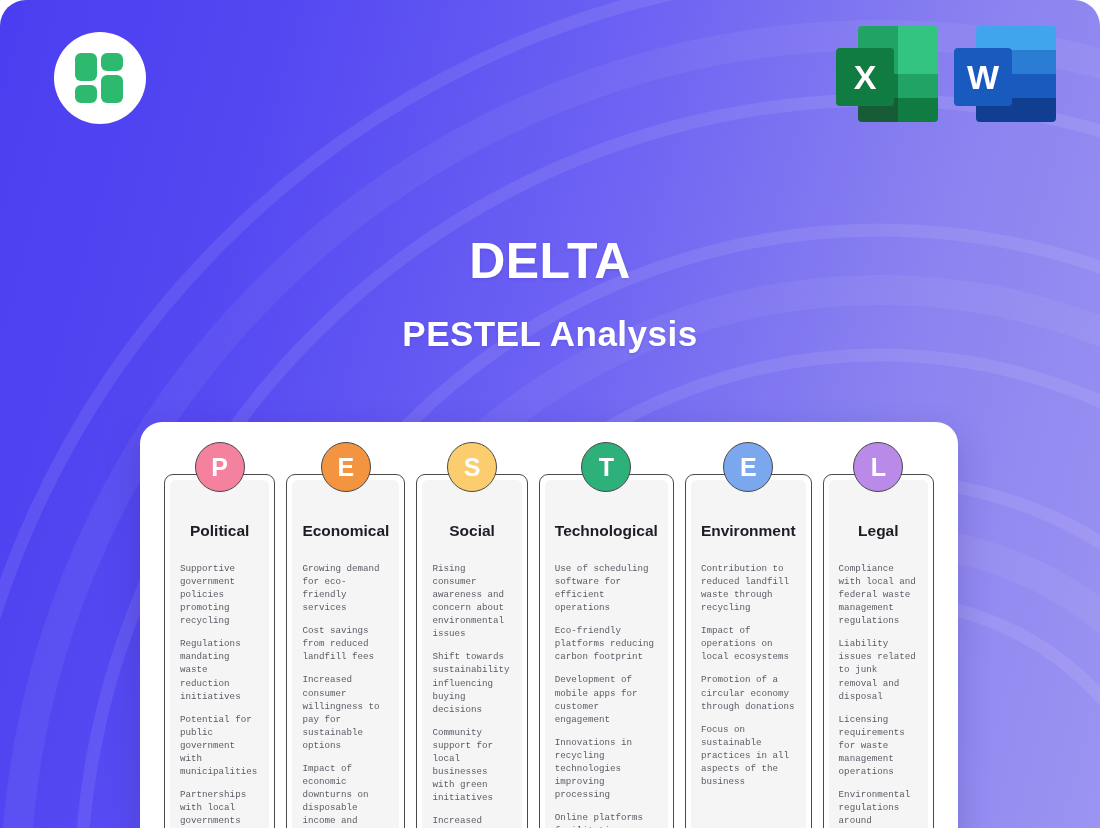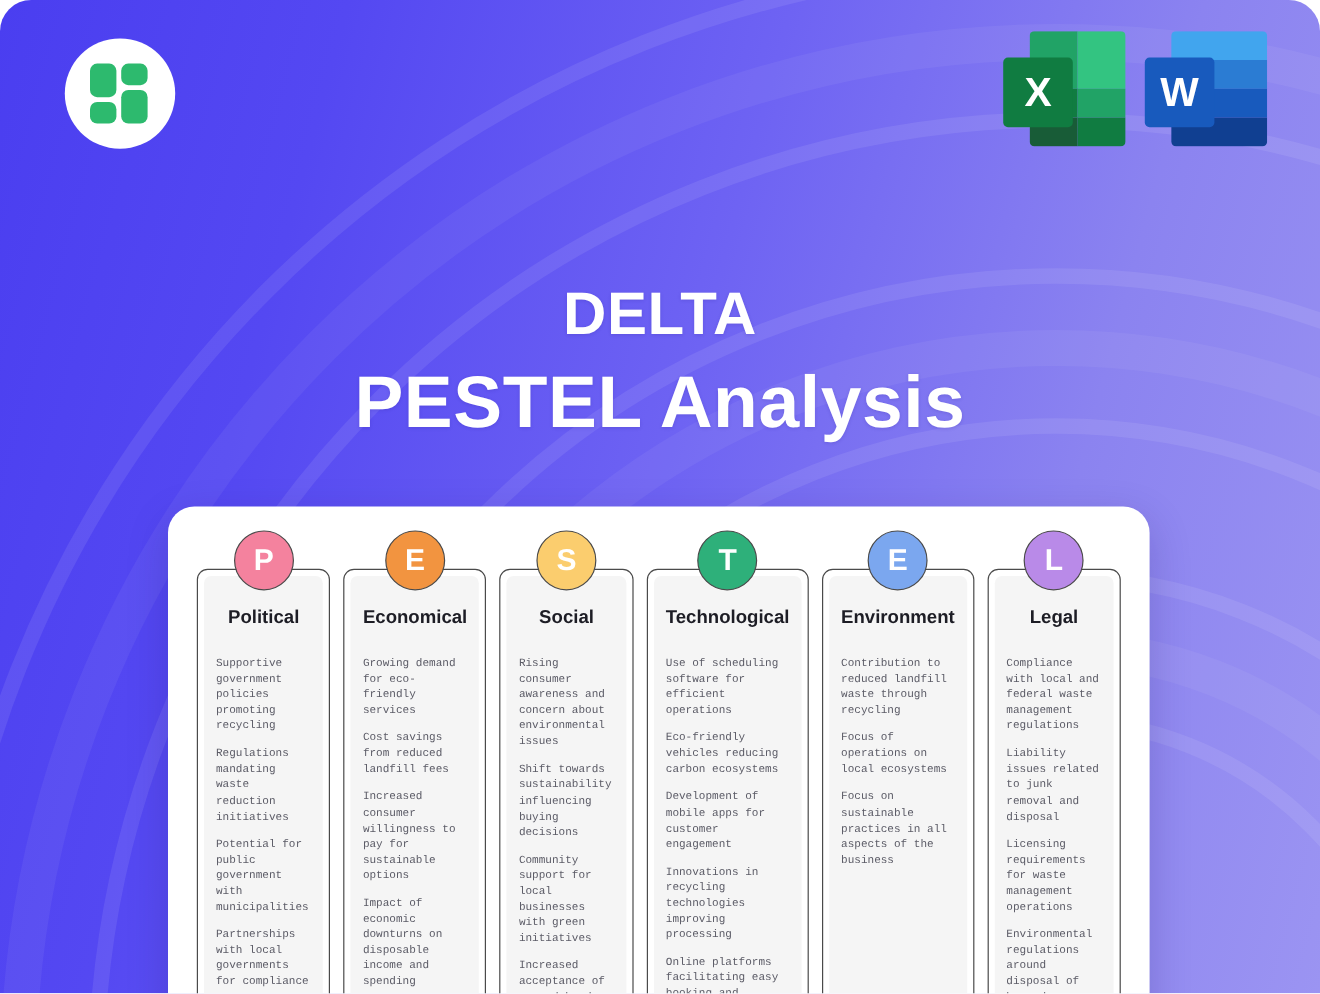--- a/index.html
+++ b/index.html
@@ -102,21 +102,21 @@
     position: absolute;
     left: 0; right: 0; top: 232px;
     text-align: center;
     color: #ffffff;
     font-weight: bold;
     line-height: 1.16;
     letter-spacing: 0.5px;
     text-shadow: 0 1px 3px rgba(40,30,140,0.18);
   }
   .headline .line1 { font-size: 50px; display: block; }
-  .headline .line2 { font-size: 61px; display: block; margin-top: 10px; }
+  .headline .line2 { font-size: 35px; display: block; margin-top: 24px; }
 
   
   .board {
     position: absolute;
     left: 140px; top: 422px;
     width: 818px; height: 470px;
     background: #ffffff;
     border-radius: 22px;
     box-shadow: 0 12px 34px rgba(35,25,110,0.22);
     padding: 52px 24px 0 24px;
@@ -162,20 +162,21 @@
     z-index: 5;
   }
 
   .col-title {
     text-align: center;
     font-size: 15.5px;
     font-weight: bold;
     color: #1d1d25;
     margin-bottom: 22px;
     white-space: nowrap;
+    margin-top: 16px;
   }
 
   .col-items { display: flex; flex-direction: column; gap: 10px; font-family: Liberation Mono, monospace; }
 
   .col-item {
     font-size: 9.2px;
     line-height: 1.42;
     color: #5b5b66;
   }
 </style>
@@ -279,34 +280,35 @@
               <div class="col-item">Demand for educational resources on waste management practices</div>
             </div>
           </div>
         </div>
         <div class="pestel-col">
           <div class="col-badge" style="background: rgb(46, 176, 122);">T</div>
           <div class="col-inner">
             <div class="col-title">Technological</div>
             <div class="col-items">
               <div class="col-item">Use of scheduling software for efficient operations</div>
-              <div class="col-item">Eco-friendly vehicles reducing carbon ecosystems</div>
+              <div class="col-item">Eco-friendly platforms reducing carbon footprint</div>
               <div class="col-item">Development of mobile apps for customer engagement</div>
               <div class="col-item">Innovations in recycling technologies improving processing</div>
               <div class="col-item">Online platforms facilitating easy booking and payment</div>
             </div>
           </div>
         </div>
         <div class="pestel-col">
           <div class="col-badge" style="background: rgb(123, 167, 239);">E</div>
           <div class="col-inner">
             <div class="col-title">Environment</div>
             <div class="col-items">
               <div class="col-item">Contribution to reduced landfill waste through recycling</div>
-              <div class="col-item">Focus of operations on local ecosystems</div>
+              <div class="col-item">Impact of operations on local ecosystems</div>
+              <div class="col-item">Promotion of a circular economy through donations</div>
               <div class="col-item">Focus on sustainable practices in all aspects of the business</div>
             </div>
           </div>
         </div>
         <div class="pestel-col">
           <div class="col-badge" style="background: rgb(185, 138, 232);">L</div>
           <div class="col-inner">
             <div class="col-title">Legal</div>
             <div class="col-items">
               <div class="col-item">Compliance with local and federal waste management regulations</div>

